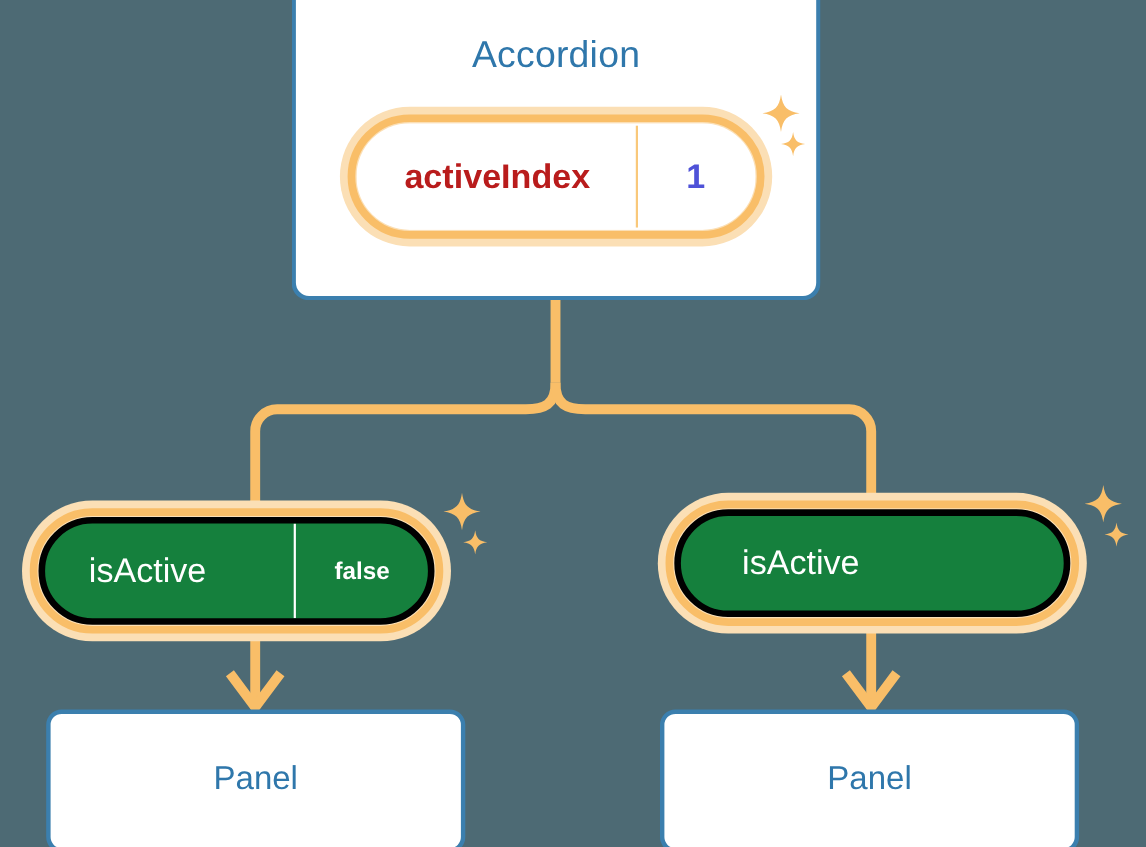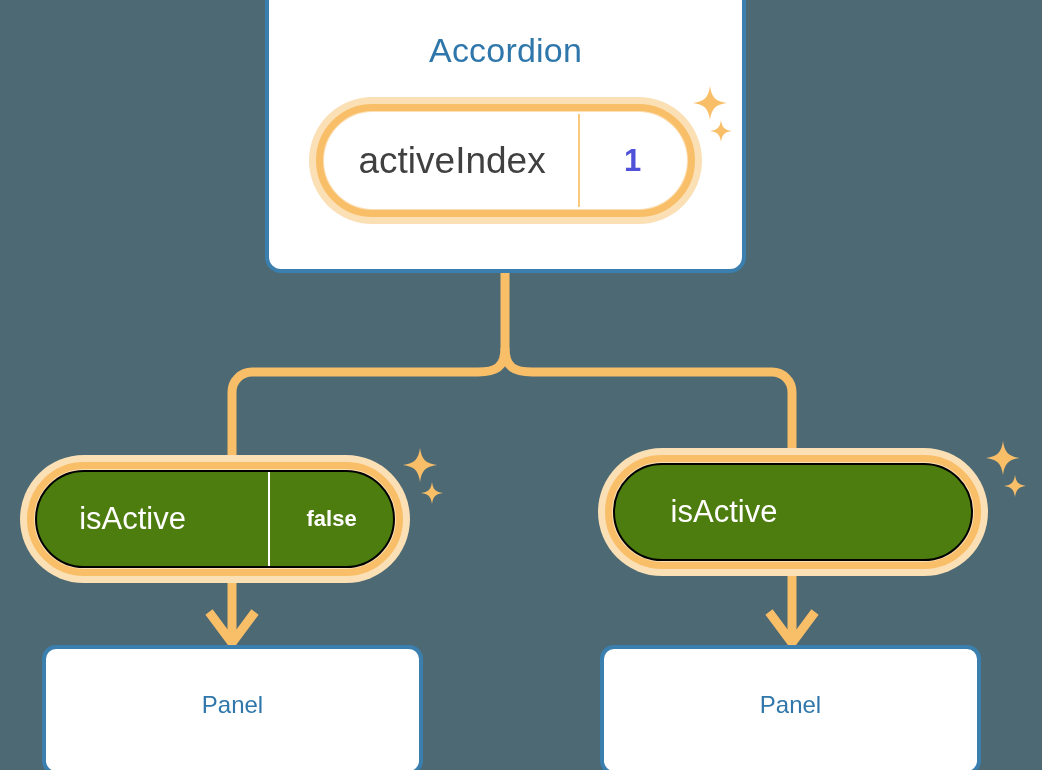--- a/index.html
+++ b/index.html
@@ -97,35 +97,35 @@
     box-sizing: border-box;
     white-space: nowrap;
   }
 
   
   .pill-white .pill-body {
     background: #ffffff;
     border: 2px solid transparent;
   }
   .pill-white .pill-key {
-    color: #404040;
-    font-size: 37px;
-    font-weight: 400;
+    color: #b91c1c;
+    font-size: 31px;
+    font-weight: 700;
   }
   .pill-white .pill-val {
     color: #4f52d8;
     font-size: 31px;
     font-weight: 700;
     border-left: 2px solid #f9c87a;
   }
 
   
   .pill-purple .pill-body {
-    background: #4d7c0f;
-    border: 2px solid #000000;
+    background: #15803d;
+    border: 6px solid #000000;
     gap: 40px;
   }
   .pill-purple .pill-key {
     color: #ffffff;
     font-size: 31px;
     font-weight: 400;
   }
   .pill-purple .pill-val {
     color: #ffffff;
     font-size: 22px;
@@ -146,21 +146,21 @@
     background: #ffffff;
     border: 4px solid #3b7fae;
     border-radius: 14px;
     box-sizing: border-box;
     display: flex;
     align-items: flex-start;
     justify-content: center;
   }
   .panel-label {
     color: #2f77ab;
-    font-size: 24px;
+    font-size: 30px;
     font-weight: 400;
     margin-top: 42px;
   }
 </style>
 </head>
 <body>
 
 <div id="stage">
 
   <svg id="wires" viewBox="0 0 1042 770" width="1042" height="770" fill="none" xmlns="http://www.w3.org/2000/svg">

